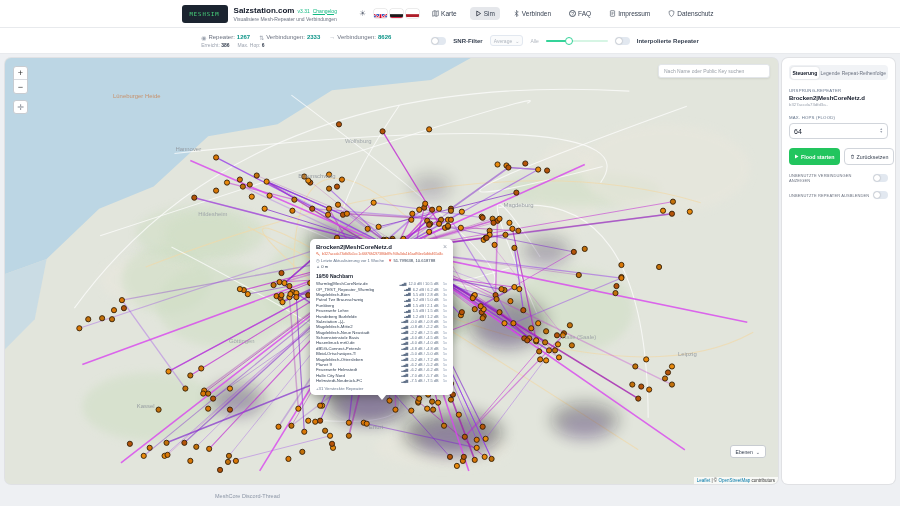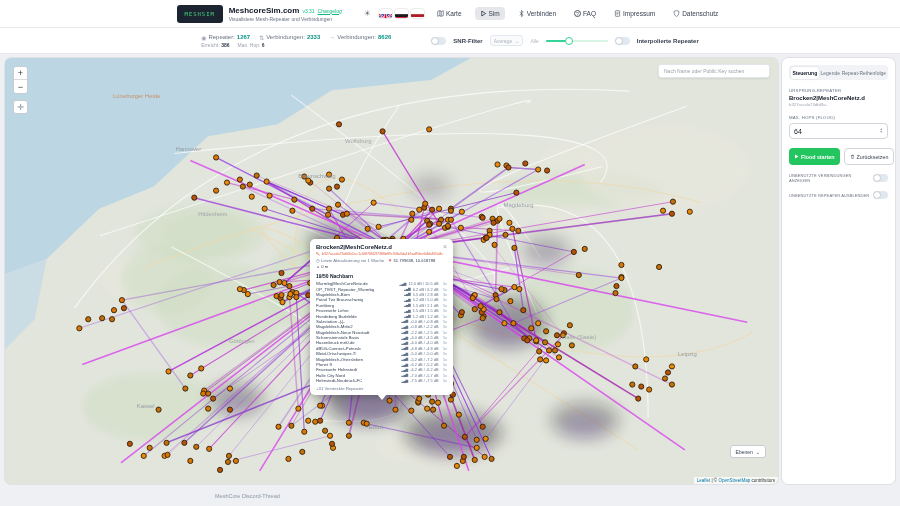--- a/index.html
+++ b/index.html
@@ -147,21 +147,21 @@
 <div class="page">
 
   <header>
     <div class="header-inner">
       <div class="brand">
         <div class="logo">
           <span>MESHSIM</span>
         </div>
         <div class="title-block">
           <div class="title-row">
-            <span class="app-title">MeshcoreSim.com</span>
+            <span class="app-title">Salzstation.com</span>
             <span class="version">v3.31</span>
             <a class="changelog">Changelog</a>
           </div>
           <div class="subtitle">Visualisiere Mesh-Repeater und Verbindungen</div>
         </div>
       </div>
       <div class="header-controls">
         <span class="theme-btn">☀</span>
         <div class="flags">
           <span class="flag">

